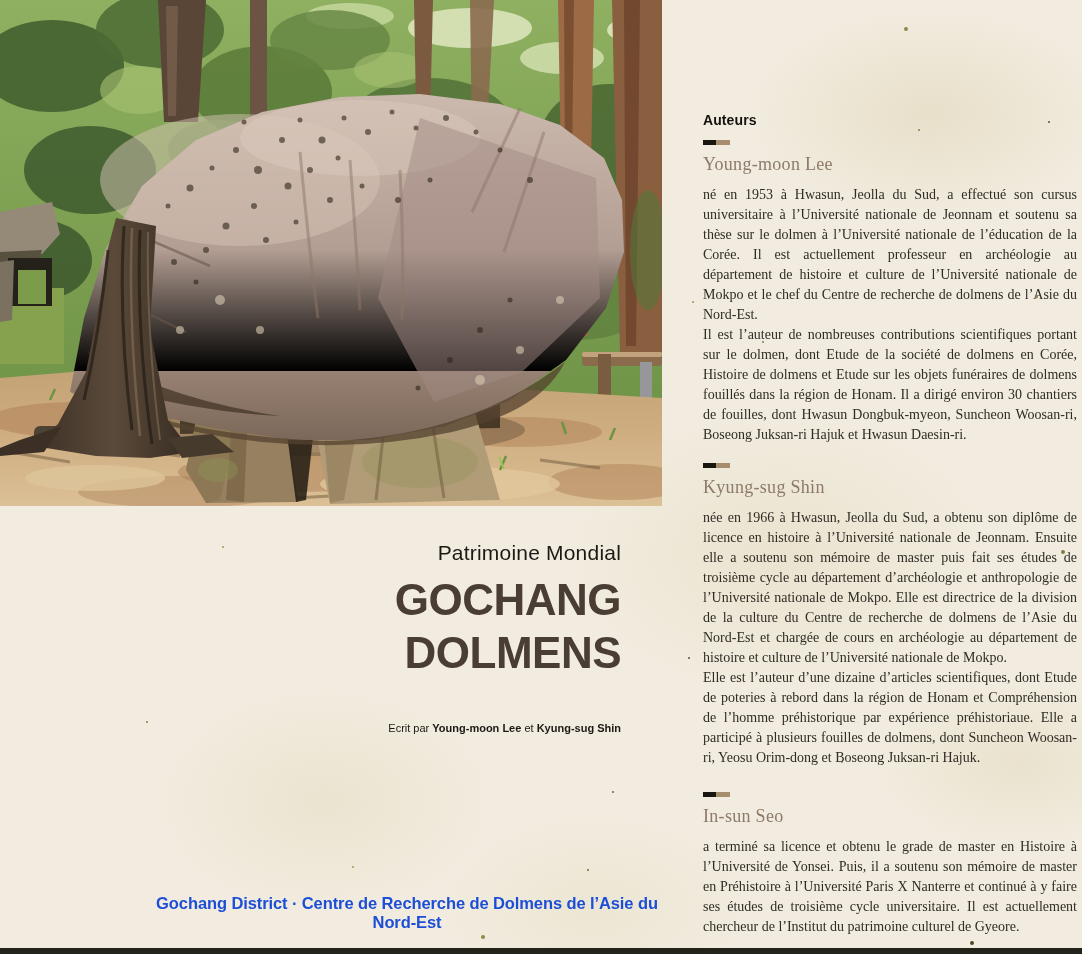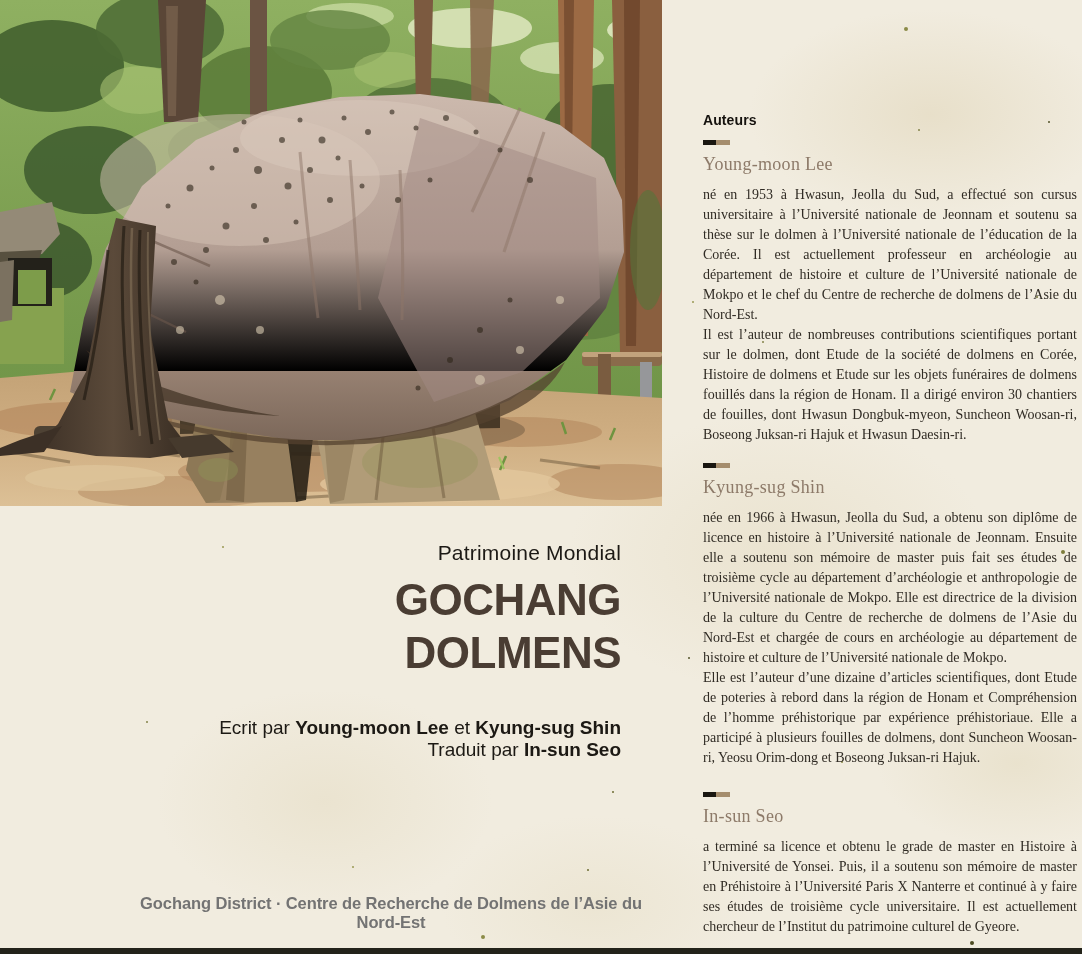--- a/index.html
+++ b/index.html
@@ -33,24 +33,24 @@
 
   
   .photo-panel{position:absolute;left:0;top:0;width:662px;height:506px;z-index:3;}
   .photo-panel svg{display:block;}
 
   
   .title-block{position:absolute;left:4px;top:541px;width:617px;text-align:right;z-index:4;}
   .kicker{font-size:21px;line-height:24px;color:#1c1915;letter-spacing:.2px;}
   .big-title{margin:8px 0 0;font-size:44px;line-height:53px;font-weight:700;
     color:#4a3d33;letter-spacing:-.5px;}
-  .credits{margin-top:38px;font-size:19px;line-height:22px;color:#1c1914;}
+  .credits{margin-top:38px;font-size:11px;line-height:22px;color:#1c1914;}
   .credits .b{font-weight:700;}
-  .cover-footer{position:absolute;left:136px;top:894px;width:510px;text-align:center;
-    font-size:16.5px;font-weight:700;color:#737373;z-index:4;letter-spacing:-.1px;}
+  .cover-footer{position:absolute;left:152px;top:894px;width:510px;text-align:center;
+    font-size:16.5px;font-weight:700;color:#1d4ed8;z-index:4;letter-spacing:-.1px;}
 
   
   .right-panel{position:absolute;left:672px;top:0;width:420px;height:954px;
     box-sizing:border-box;padding:112px 15px 8px 31px;z-index:4;}
   .section + .section{margin-top:24px;}
   .section-header{font-size:14px;font-weight:700;color:#15120e;line-height:16px;letter-spacing:.1px;}
   .accent-bar{display:flex;width:27px;height:5px;margin:12px 0 8px;}
   .accent-bar .half-black{width:13px;height:5px;background:#191610;}
   .accent-bar .half-tan{width:14px;height:5px;background:#a58d6d;}
   .entry{margin-bottom:18px;}
@@ -256,24 +256,20 @@
     <div class="kicker">Patrimoine Mondial</div>
     <h1 class="big-title"><span>GOCHANG</span><br>
       <span>DOLMENS</span></h1>
     <div class="credits">
       <div class="credit-line">
         <span>Ecrit par</span>
         <span class="b">Young-moon Lee</span>
         <span>et</span>
         <span class="b">Kyung-sug Shin</span>
       </div>
-      <div class="credit-line">
-        <span>Traduit par</span>
-        <span class="b">In-sun Seo</span>
-      </div>
     </div>
   </div>
 
   <div class="cover-footer">Gochang District · Centre de Recherche de Dolmens de l’Asie du Nord-Est</div>
 
   <aside class="right-panel">
 
     <div class="section">
       <div class="section-header">Auteurs</div>
 

